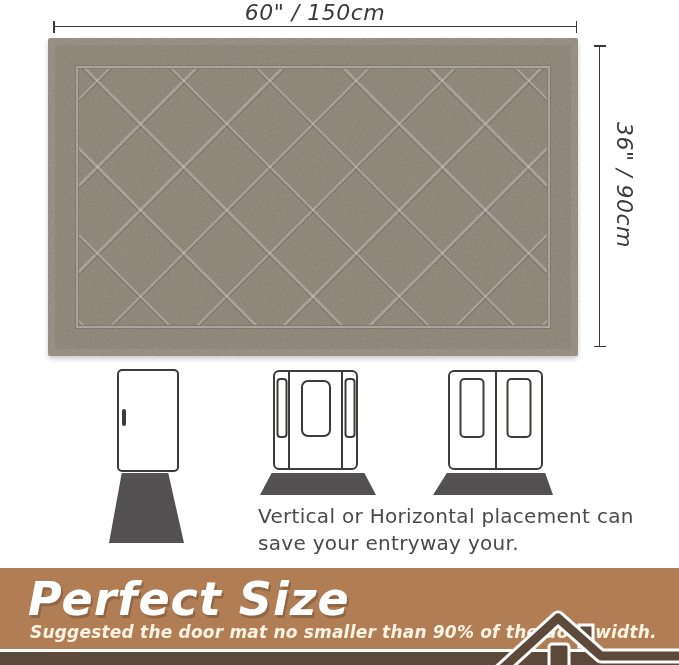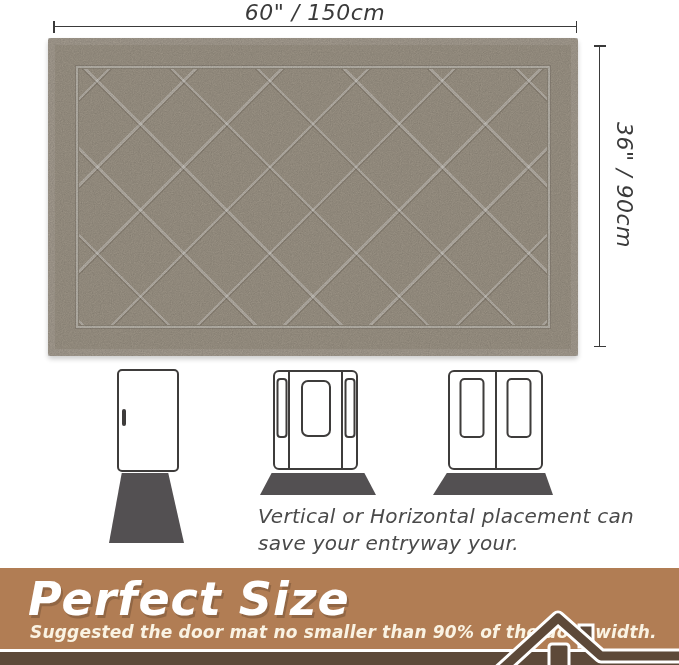--- a/index.html
+++ b/index.html
@@ -58,21 +58,21 @@
 
   .trap-mat{position:absolute;background:#535052;}
   .trap-mat.vertical{left:109px;top:473px;width:75px;height:70px;
        clip-path:polygon(17% 0,79% 0,100% 100%,0 100%);}
   .trap-mat.h2{left:260px;top:473px;width:116px;height:22px;
        clip-path:polygon(10% 0,90% 0,100% 100%,0 100%);}
   .trap-mat.h3{left:433px;top:473px;width:120px;height:22px;
        clip-path:polygon(11.5% 0,93.5% 0,100% 100%,0 100%);}
 
   
-  .note{position:absolute;left:258px;top:503px;font-size:20px;font-style:italic;color:#4a4a4a;
+  .note{position:absolute;left:258px;top:503px;font-size:20px;color:#4a4a4a;
         line-height:27px;letter-spacing:.3px;}
 
   
   .banner{position:absolute;left:0;top:568px;width:679px;height:97px;background:#b17d54;}
   .banner-title{position:absolute;left:28px;top:4px;font-size:46px;font-weight:bold;font-style:italic;
         color:#ffffff;letter-spacing:1px;text-shadow:2px 3px 0 rgba(0,0,0,.18);white-space:nowrap;}
   .banner-subtitle{position:absolute;left:30px;top:54px;font-size:17px;font-weight:bold;font-style:italic;
         color:#faf3e3;letter-spacing:.2px;white-space:nowrap;}
   .banner-strip{position:absolute;left:0;bottom:0;width:100%;height:13.5px;background:#5d4939;
         border-top:3.5px solid #ffffff;box-sizing:content-box;}

